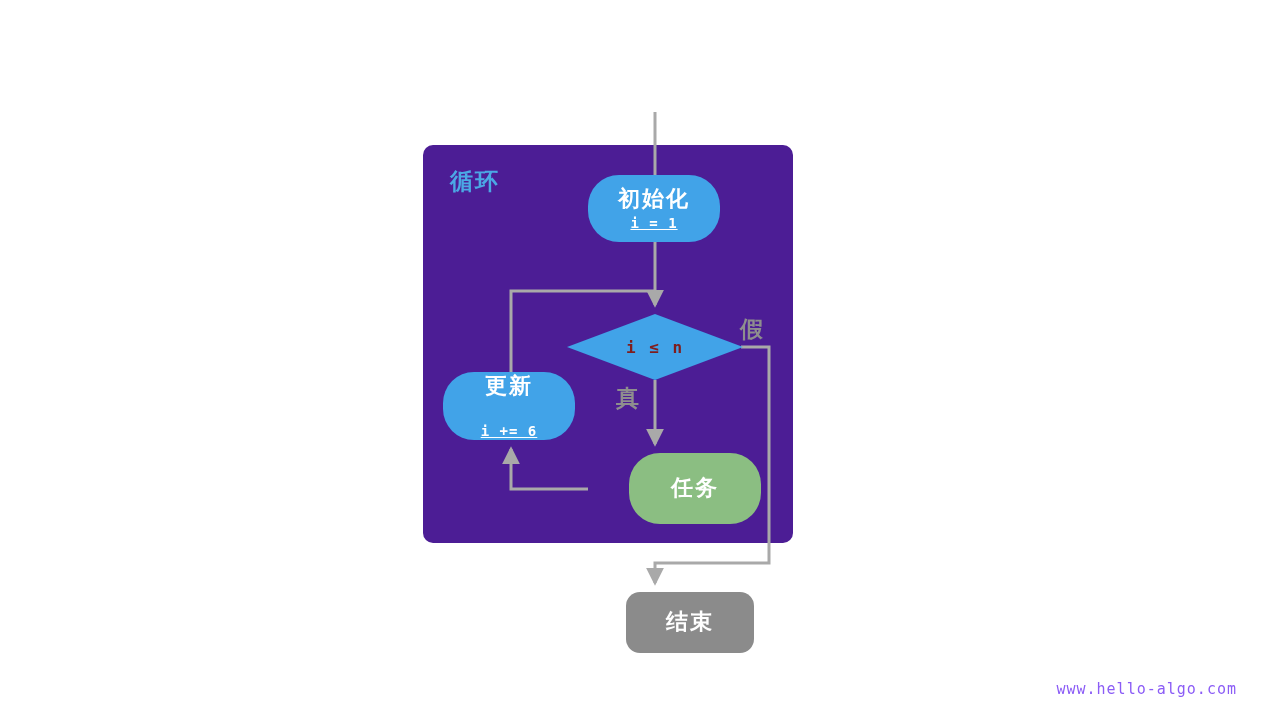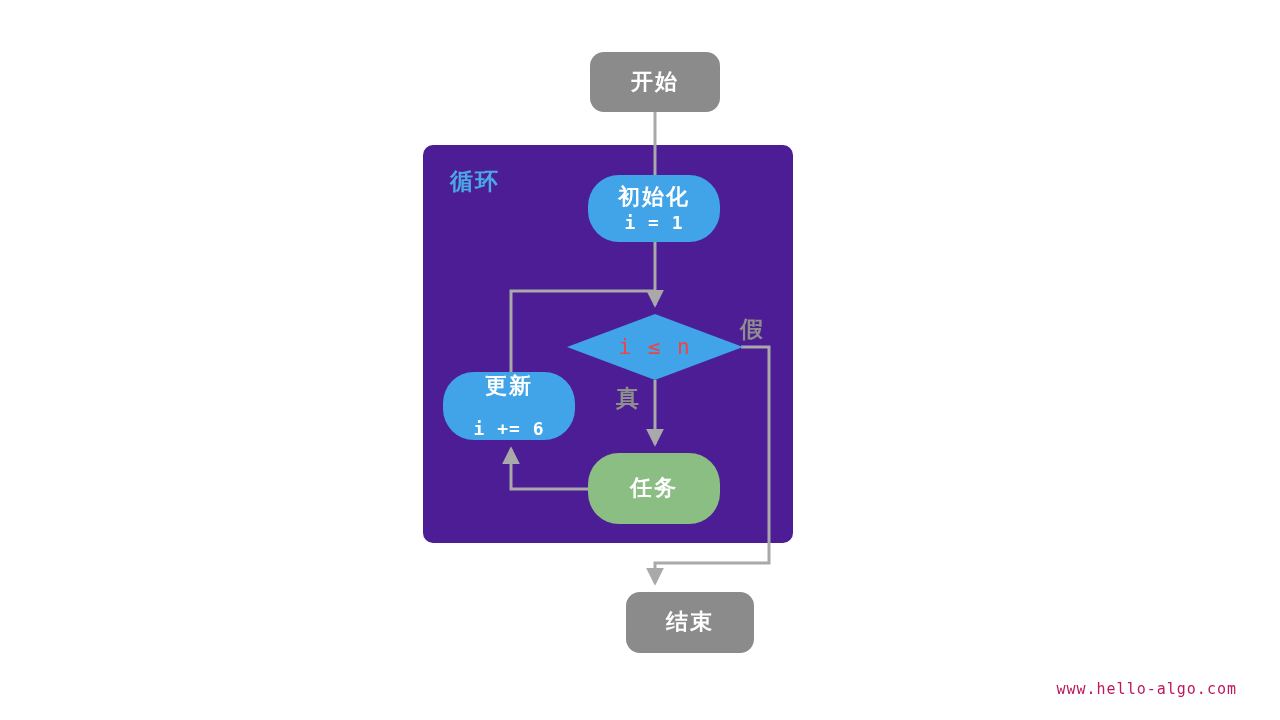--- a/index.html
+++ b/index.html
@@ -21,48 +21,48 @@
   
   .wires { position: absolute; left: 0; top: 0; width: 1280px; height: 720px; }
 
   
   .node {
     position: absolute; display: flex; flex-direction: column;
     align-items: center; justify-content: center;
     color: #ffffff; text-align: center; line-height: 1.3; border-radius: 31px;
   }
   .node .cjk { font-size: 22px; font-weight: 600; letter-spacing: 2px; }
-  .node .code { font-family: "DejaVu Sans Mono", "Liberation Mono", monospace; font-size: 18px; font-weight: bold; letter-spacing: 1px; }
+  .node .code { font-family: "DejaVu Sans Mono", "Liberation Mono", monospace; font-size: 14px; font-weight: bold; letter-spacing: 1px; text-decoration: underline; }
 
   .terminal { background: #8B8B8B; border-radius: 14px; }
   .proc-blue { background: #41A3E8; }
-  .proc-green { background: #8BBE82; }
+  .proc-green { background: #8BBE82; margin-left: 41px; }
 
   .node-start  { left: 590px; top: 52px;  width: 130px; height: 60px; }
   .node-init   { left: 588px; top: 175px; width: 132px; height: 67px; }
   .node-update { left: 443px; top: 372px; width: 132px; height: 68px; justify-content: space-between; }
   .node-task   { left: 588px; top: 453px; width: 132px; height: 71px; }
   .node-end    { left: 590px; top: 592px; width: 128px; height: 61px; margin-left: 36px; }
 
   .cond-text {
     position: absolute; left: 567px; top: 314px; width: 176px; height: 66px;
     display: flex; align-items: center; justify-content: center;
-    color: #ef4444; font-family: "DejaVu Sans Mono", "Liberation Mono", monospace;
-    font-size: 21px; font-weight: normal; letter-spacing: 2px;
+    color: #7f1d1d; font-family: "DejaVu Sans Mono", "Liberation Mono", monospace;
+    font-size: 16px; font-weight: bold; letter-spacing: 2px;
   }
 
   .branch-label {
     position: absolute; color: #8E8E8E; font-size: 23px; font-weight: bold;
   }
   .branch-true  { left: 616px; top: 383px; }
   .branch-false { left: 740px; top: 314px; }
 
   .watermark {
     position: absolute; right: 43px; bottom: 22px;
-    color: #be185d; font-family: "DejaVu Sans Mono", "Liberation Mono", monospace;
+    color: #8b5cf6; font-family: "DejaVu Sans Mono", "Liberation Mono", monospace;
     font-size: 15px; letter-spacing: 1px;
   }
 </style>
 </head>
 <body>
 
 <div class="canvas">
 
   <div class="loop-box">
     <span class="loop-label">循环</span>
@@ -78,23 +78,20 @@
       <path d="M655,112 L655,175"></path>
       <path d="M655,242 L655,305" marker-end="url(#arrow)"></path>
       <path d="M511,372 L511,291 L655,291"></path>
       <path d="M655,380 L655,444" marker-end="url(#arrow)"></path>
       <path d="M741,347 L769,347 L769,563 L655,563 L655,583" marker-end="url(#arrow)"></path>
       <path d="M588,489 L511,489 L511,449" marker-end="url(#arrow)"></path>
     </g>
     <polygon points="655,314 743,347 655,380 567,347" fill="#41A3E8"></polygon>
   </svg>
 
-  <div class="node terminal node-start">
-    <span class="cjk">开始</span>
-  </div>
 
   <div class="node proc-blue node-init">
     <span class="cjk">初始化</span>
     <span class="code">i = 1</span>
   </div>
 
   <div class="cond-text">i ≤ n</div>
 
   <span class="branch-label branch-true">真</span>
   <span class="branch-label branch-false">假</span>

